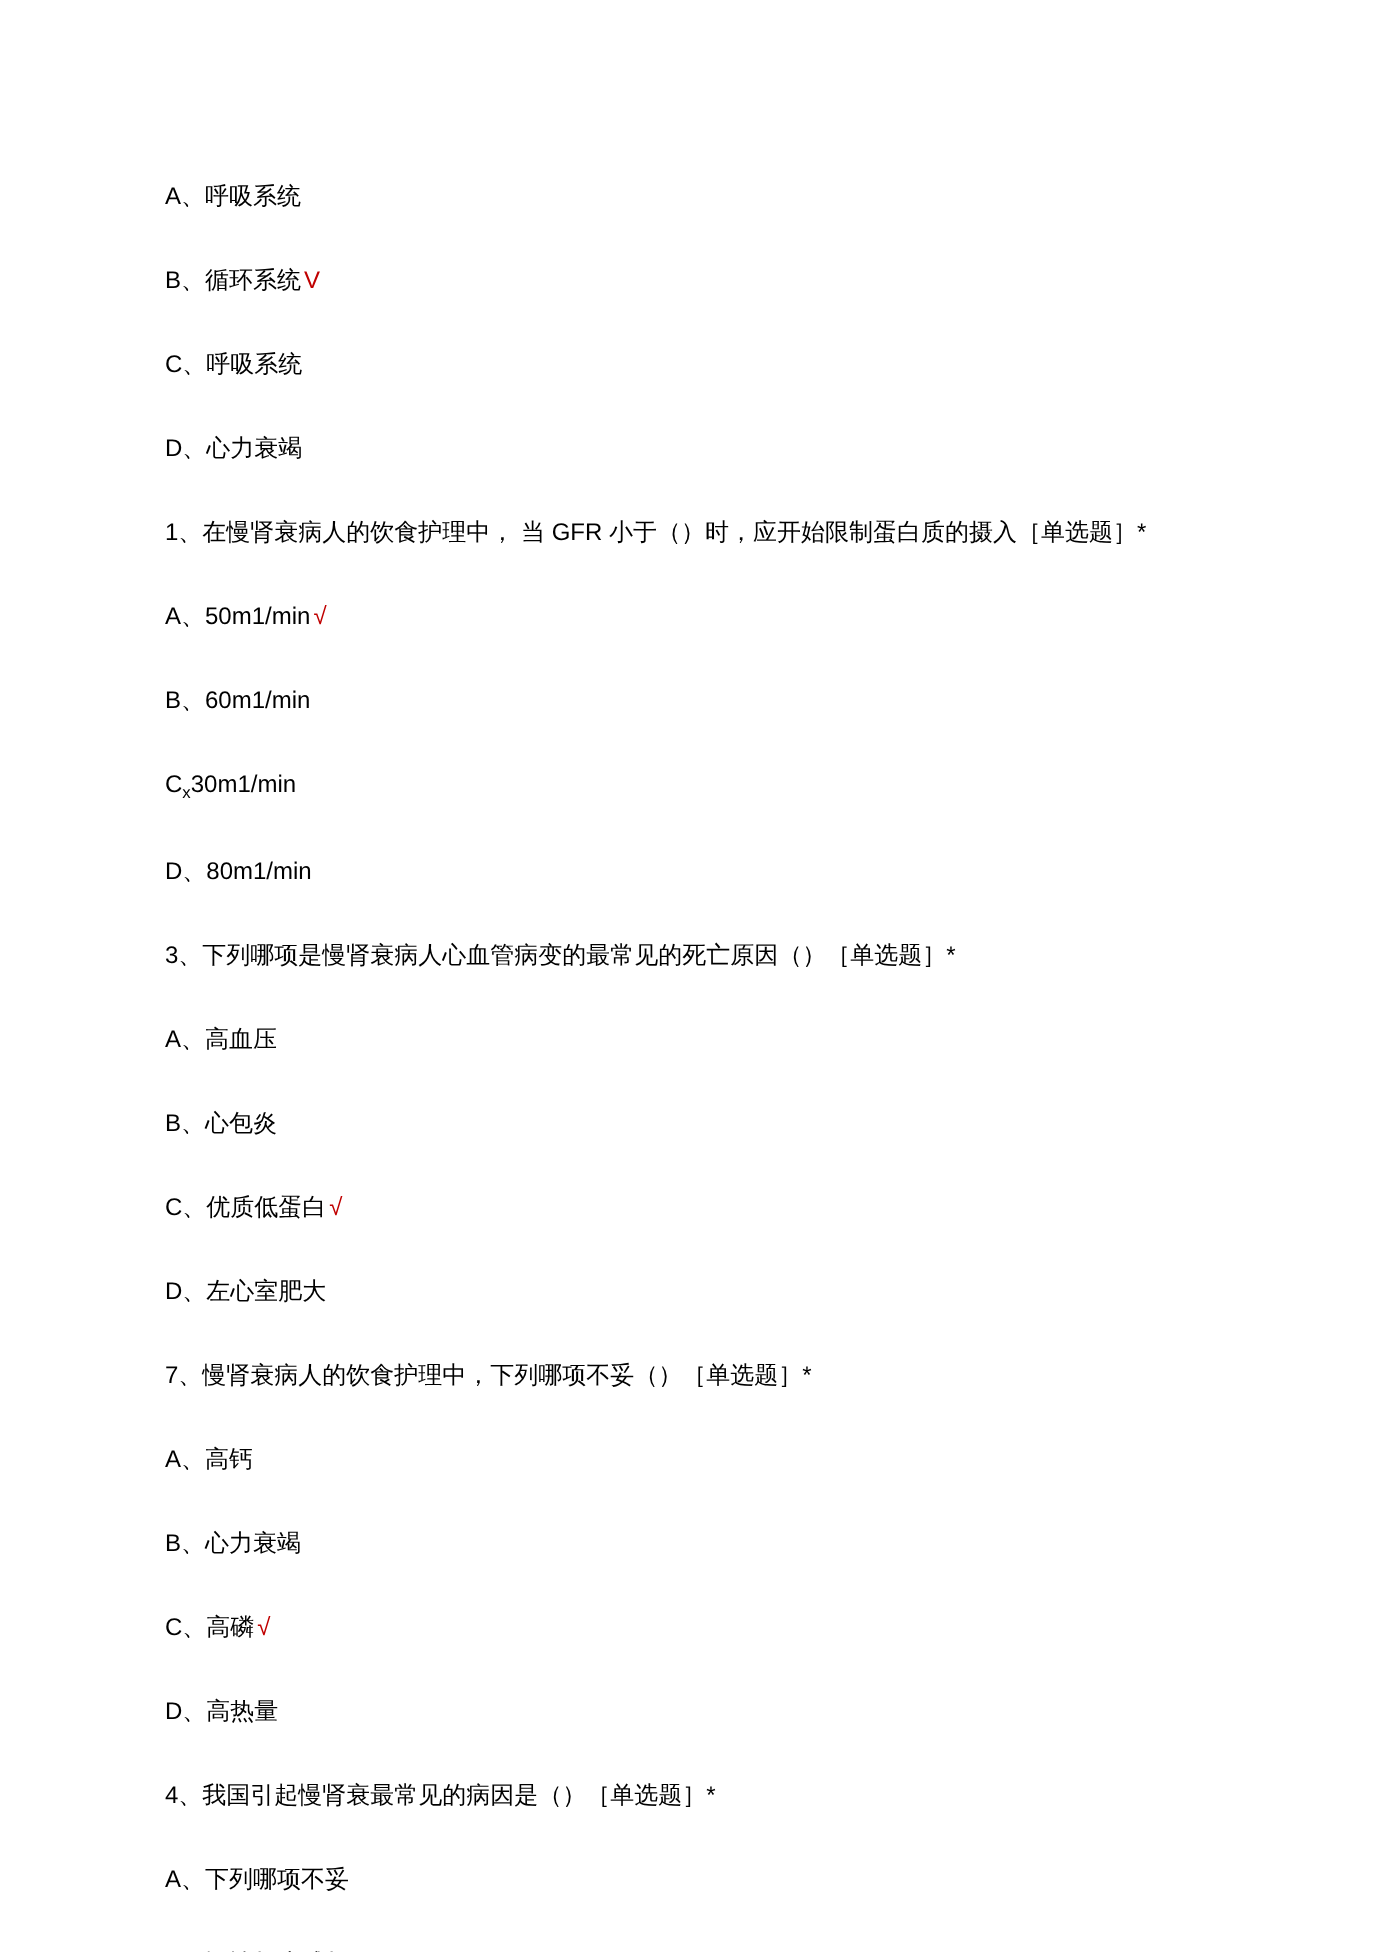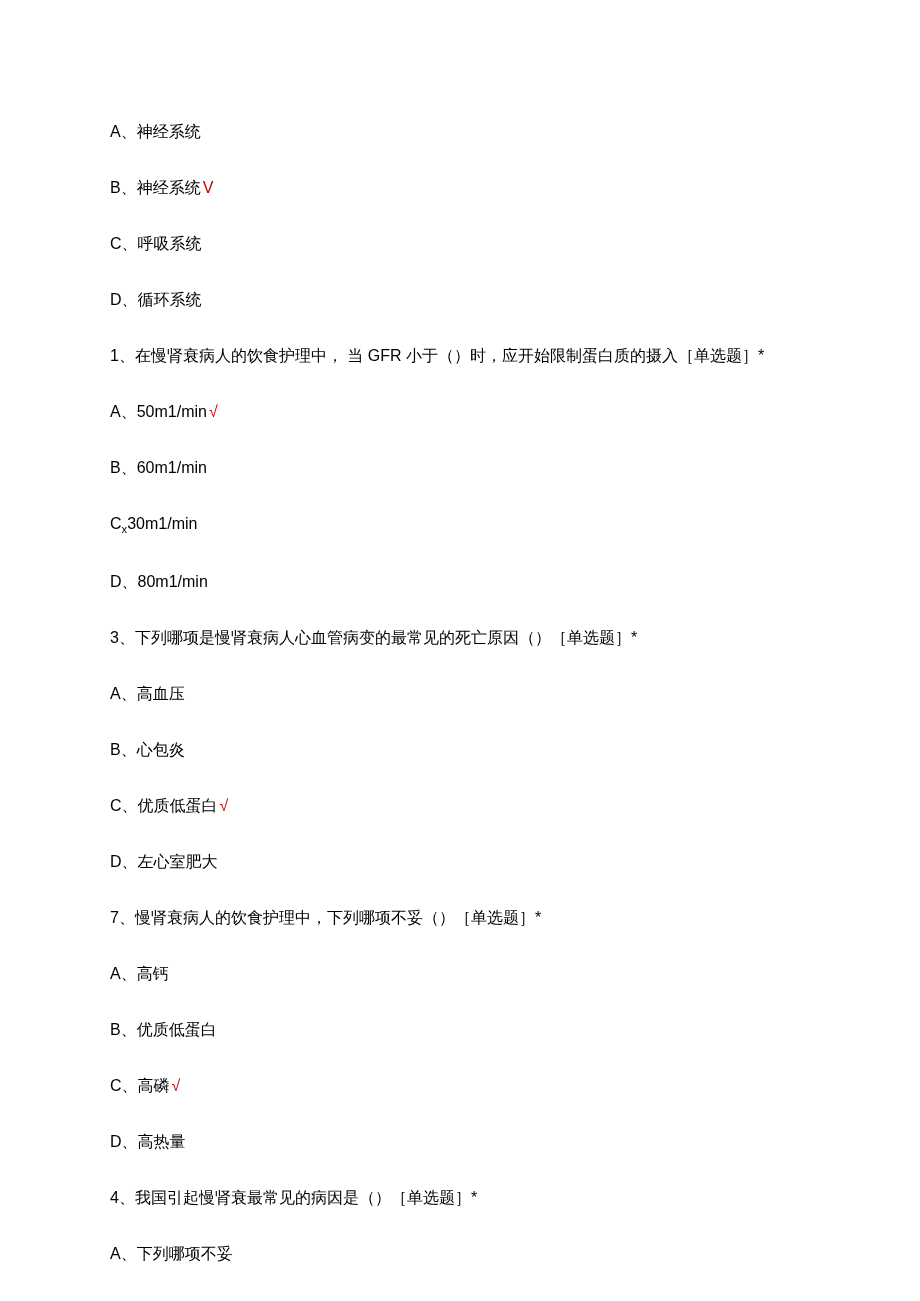--- a/index.html
+++ b/index.html
@@ -29,30 +29,30 @@
     }
     .sub {
       font-size: 0.7em;
       vertical-align: sub;
     }
   </style>
 </head>
 <body>
 
 <div class="line">
-  <span>A、神经系统</span>
+  <span>A、呼吸系统</span>
 </div>
 <div class="line">
-  <span>B、神经系统</span><span class="correct-mark">V</span>
+  <span>B、循环系统</span><span class="correct-mark">V</span>
 </div>
 <div class="line">
   <span>C、呼吸系统</span>
 </div>
 <div class="line">
-  <span>D、循环系统</span>
+  <span>D、心力衰竭</span>
 </div>
 
 <div class="line">
   <span>1、在慢肾衰病人的饮食护理中， 当 GFR 小于（）时，应开始限制蛋白质的摄入［单选题］*</span>
 </div>
 <div class="line">
   <span>A、50m1/min</span><span class="correct-mark">√</span>
 </div>
 <div class="line">
   <span>B、60m1/min</span>
@@ -80,21 +80,21 @@
   <span>D、左心室肥大</span>
 </div>
 
 <div class="line">
   <span>7、慢肾衰病人的饮食护理中，下列哪项不妥（）［单选题］*</span>
 </div>
 <div class="line">
   <span>A、高钙</span>
 </div>
 <div class="line">
-  <span>B、优质低蛋白</span>
+  <span>B、心力衰竭</span>
 </div>
 <div class="line">
   <span>C、高磷</span><span class="correct-mark">√</span>
 </div>
 <div class="line">
   <span>D、高热量</span>
 </div>
 
 <div class="line">
   <span>4、我国引起慢肾衰最常见的病因是（）［单选题］*</span>

